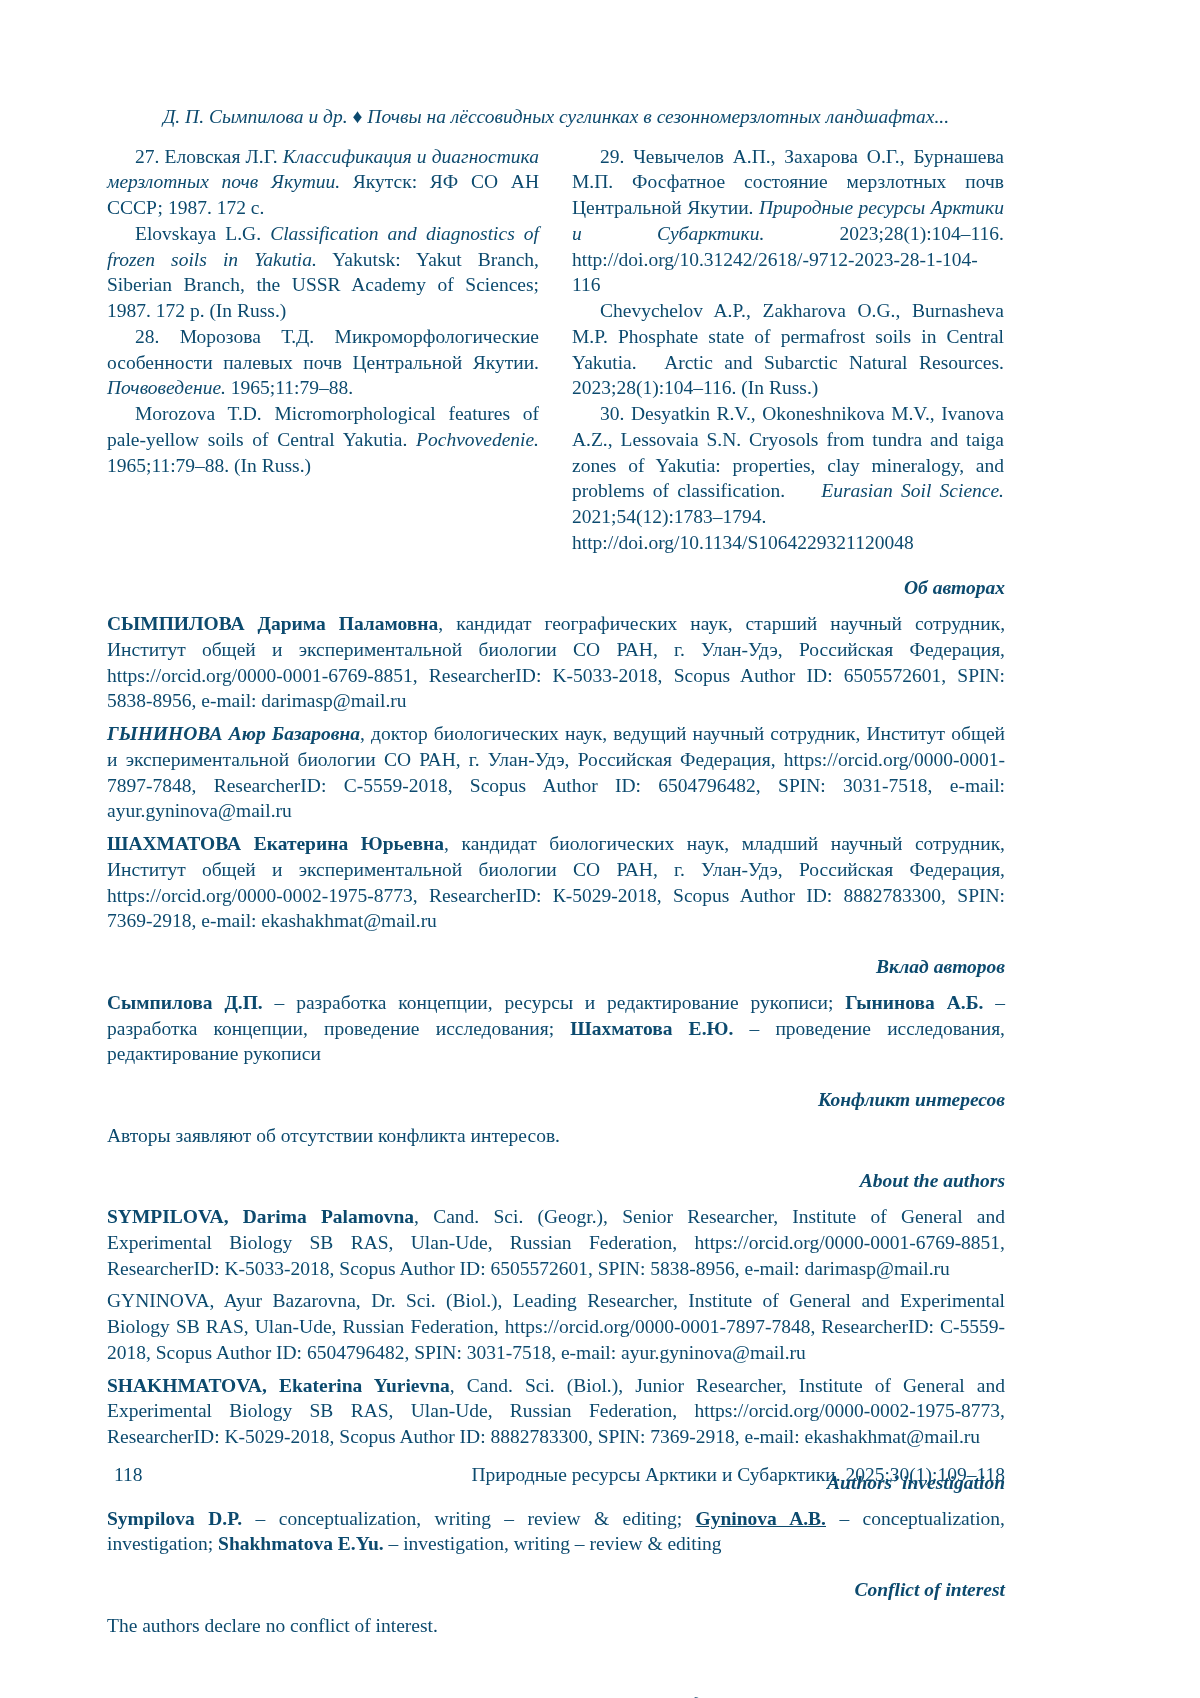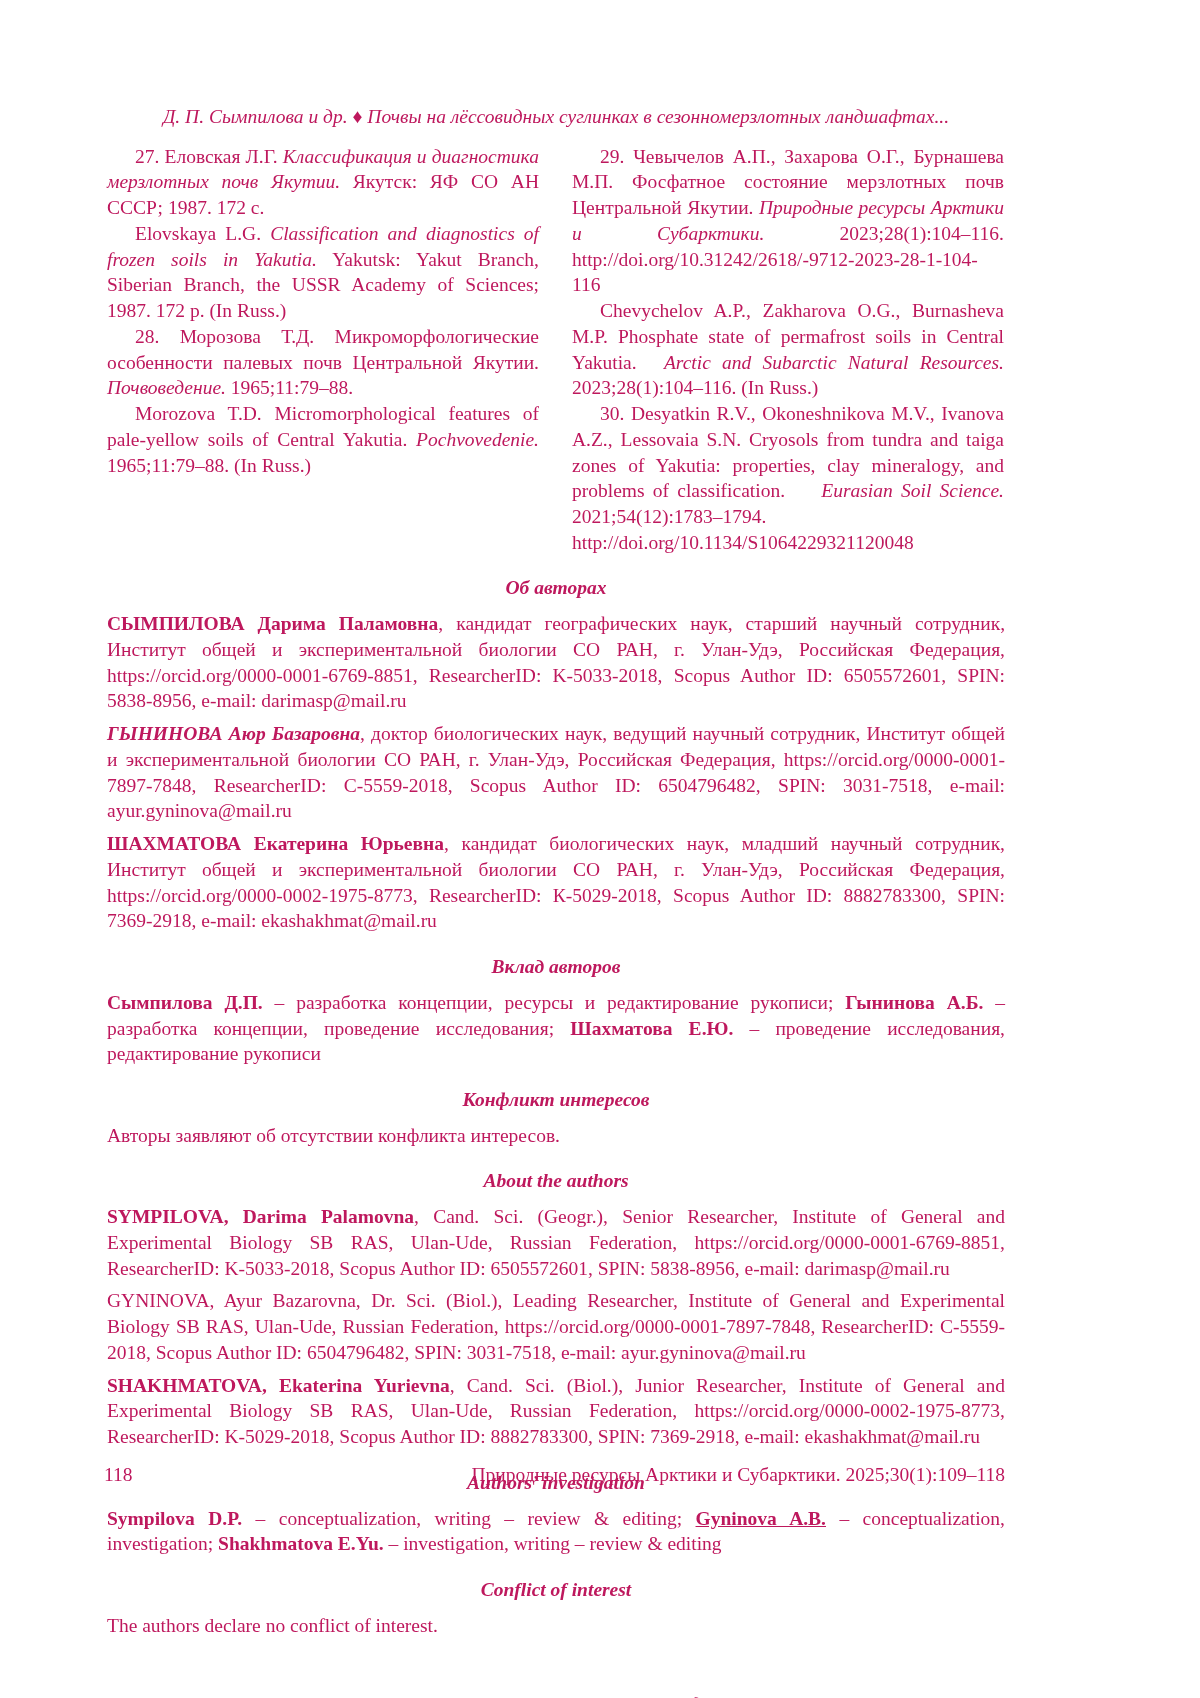--- a/index.html
+++ b/index.html
@@ -3,21 +3,21 @@
 <meta charset="utf-8">
 <style>
   html, body { margin: 0; padding: 0; background: #ffffff; }
   .page {
     position: relative;
     width: 1200px;
     height: 1698px;
     box-sizing: border-box;
     padding: 104px 195px 0 107px;
     background: #ffffff;
-    color: #be185d;
+    color: #0c4a6e;
     font-family: "Liberation Serif", serif;
     font-size: 19.5px;
     line-height: 1.32;
     overflow: hidden;
   }
   .running-head {
     text-align: center;
     font-style: italic;
     margin-bottom: 14px;
     white-space: nowrap;
@@ -26,36 +26,36 @@
   .col { width: 432px; }
   p.ref {
     margin: 0;
     text-indent: 28px;
     text-align: justify;
   }
   .heading {
     font-size: 19.5px;
     font-weight: bold;
     font-style: italic;
-    text-align: center;
+    text-align: right;
     margin: 20px 0 10px 0;
   }
   p.para {
     margin: 0 0 7px 0;
     text-align: justify;
   }
   .dates {
     margin-top: 54px;
     margin-left: 456px;
     font-style: italic;
   }
   .dates div { line-height: 1.35; }
   .footer {
     position: absolute;
-    left: 104px;
+    left: 114px;
     right: 195px;
     top: 1462px;
     display: flex;
     justify-content: space-between;
   }
 </style>
 </head>
 <body>
 
 <div class="page">
@@ -64,21 +64,21 @@
 
   <div class="refs">
     <div class="col">
       <p class="ref"><span>27. Еловская Л.Г. </span><span style="font-style: italic;">Классификация и диагностика мерзлотных почв Якутии.</span><span> Якутск: ЯФ СО АН СССР; 1987. 172 с.</span></p>
       <p class="ref"><span>Elovskaya L.G. </span><span style="font-style: italic;">Classification and diagnostics of frozen soils in Yakutia.</span><span> Yakutsk: Yakut Branch, Siberian Branch, the USSR Academy of Sciences; 1987. 172 p. (In Russ.)</span></p>
       <p class="ref"><span>28. Морозова Т.Д. Микроморфологические особенности палевых почв Центральной Якутии. </span><span style="font-style: italic;">Почвоведение.</span><span> 1965;11:79–88.</span></p>
       <p class="ref"><span>Morozova T.D. Micromorphological features of pale-yellow soils of Central Yakutia. </span><span style="font-style: italic;">Pochvovedenie.</span><span> 1965;11:79–88. (In Russ.)</span></p>
     </div>
     <div class="col">
       <p class="ref"><span>29. Чевычелов А.П., Захарова О.Г., Бурнашева М.П. Фосфатное состояние мерзлотных почв Центральной Якутии. </span><span style="font-style: italic;">Природные ресурсы Арктики и Субарктики.</span><span> 2023;28(1):104–116. http://doi.org/10.31242/2618/-9712-2023-28-1-104-116</span></p>
-      <p class="ref"><span>Chevychelov A.P., Zakharova O.G., Burnasheva M.P. Phosphate state of permafrost soils in Central Yakutia. </span><span style="font-style: italic; margin-left: 16px;">Arctic and Subarctic Natural Resources.</span><span> 2023;28(1):104–116. (In Russ.)</span></p>
+      <p class="ref"><span>Chevychelov A.P., Zakharova O.G., Burnasheva M.P. Phosphate state of permafrost soils in Central Yakutia. </span><span style=" margin-left: 16px;">Arctic and Subarctic Natural Resources.</span><span> 2023;28(1):104–116. (In Russ.)</span></p>
       <p class="ref"><span>30. Desyatkin R.V., Okoneshnikova M.V., Ivanova A.Z., Lessovaia S.N. Cryosols from tundra and taiga zones of Yakutia: properties, clay mineralogy, and problems of classification. </span><span style="font-style: italic; margin-left: 28px;">Eurasian Soil Science.</span><span> 2021;54(12):1783–1794. http://doi.org/10.1134/S1064229321120048</span></p>
     </div>
   </div>
 
   <div class="heading">Об авторах</div>
   <p class="para"><span style="font-weight: bold;">СЫМПИЛОВА Дарима Паламовна</span><span>, кандидат географических наук, старший научный сотрудник, Институт общей и экспериментальной биологии СО РАН, г. Улан-Удэ, Российская Федерация, https://orcid.org/0000-0001-6769-8851, ResearcherID: K-5033-2018, Scopus Author ID: 6505572601, SPIN: 5838-8956, e-mail: darimasp@mail.ru</span></p>
   <p class="para"><span style="font-weight: bold; font-style: italic;">ГЫНИНОВА Аюр Базаровна</span><span>, доктор биологических наук, ведущий научный сотрудник, Институт общей и экспериментальной биологии СО РАН, г. Улан-Удэ, Российская Федерация, https://orcid.org/0000-0001-7897-7848, ResearcherID: C-5559-2018, Scopus Author ID: 6504796482, SPIN: 3031-7518, e-mail: ayur.gyninova@mail.ru</span></p>
   <p class="para"><span style="font-weight: bold;">ШАХМАТОВА Екатерина Юрьевна</span><span>, кандидат биологических наук, младший научный сотрудник, Институт общей и экспериментальной биологии СО РАН, г. Улан-Удэ, Российская Федерация, https://orcid.org/0000-0002-1975-8773, ResearcherID: К-5029-2018, Scopus Author ID: 8882783300, SPIN: 7369-2918, e-mail: ekashakhmat@mail.ru</span></p>
 
   <div class="heading">Вклад авторов</div>

